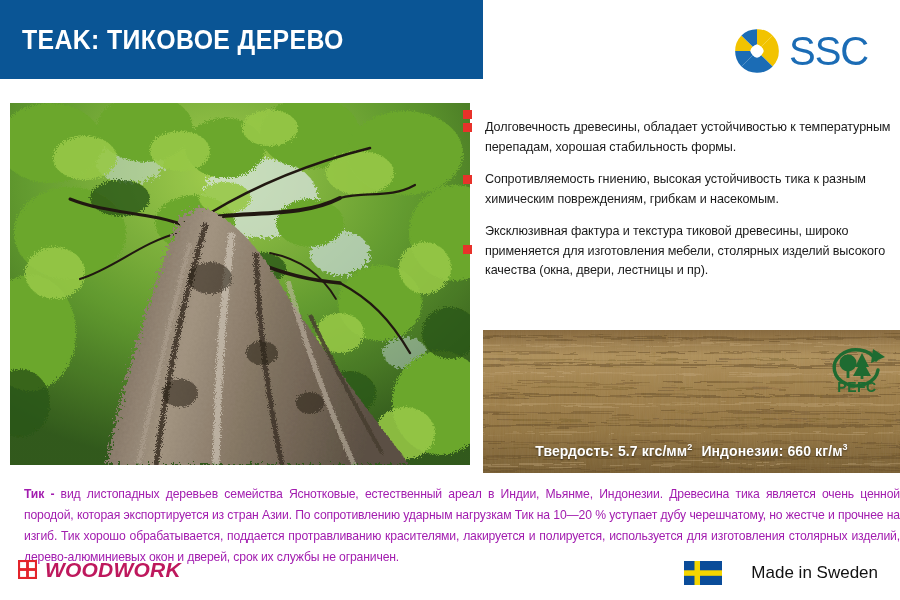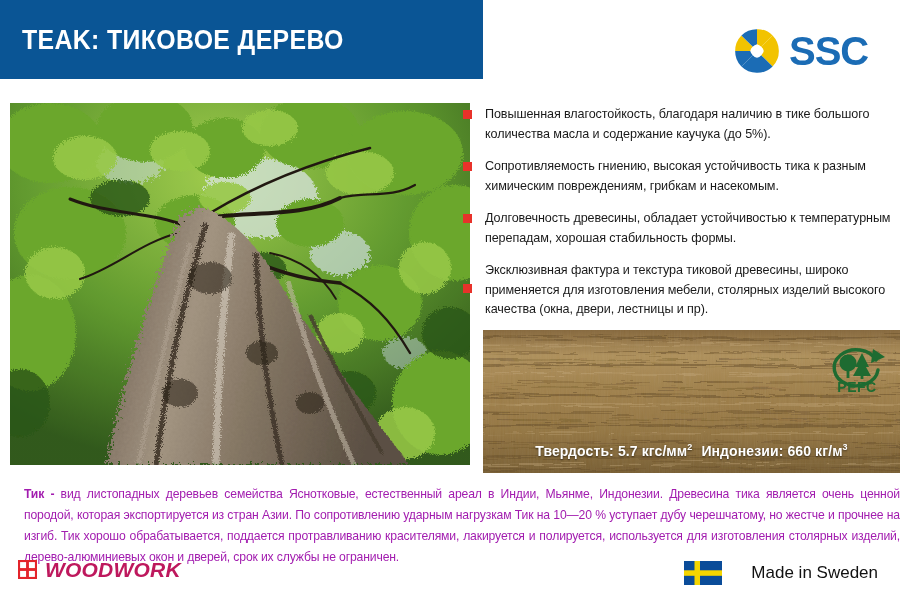--- a/index.html
+++ b/index.html
@@ -46,21 +46,21 @@
     width: 155px;
     height: 52px;
     display: flex;
     align-items: center;
     gap: 6px;
   }
   #ssc-mark { width: 52px; height: 52px; flex: 0 0 52px; }
   #ssc-wordmark {
     color: #1B6CB5;
     font-size: 40px;
-    font-weight: bold;
+    font-weight: normal;
     letter-spacing: -1px;
     line-height: 40px;
     font-family: "Liberation Sans", sans-serif;
   }
 
   
   #tree-photo {
     position: absolute;
     left: 10px;
     top: 103px;
@@ -313,29 +313,28 @@
       <ellipse cx="170" cy="290" rx="18" ry="14"></ellipse>
       <ellipse cx="300" cy="300" rx="14" ry="11"></ellipse>
     </g>
     <rect width="460" height="362" fill="#000" opacity="0.04"></rect>
   </svg>
 </div>
 
 <div id="bullet-list">
   <div class="bullet-row">
     <span class="bullet-marker" style="top:6px"></span>
-    <span class="bullet-text">Повышенная влагостойкость, благодаря наличию в тике большого количества масла и содержание каучука (до 5%).</span>
+  </div>
+  <div class="bullet-row">
+    <span class="bullet-marker" style="top:6px"></span>
+    <span class="bullet-text">Долговечность древесины, обладает устойчивостью  к температурным перепадам, хорошая стабильность формы.</span>
   </div>
   <div class="bullet-row">
     <span class="bullet-marker" style="top:6px"></span>
     <span class="bullet-text">Сопротивляемость гниению, высокая устойчивость тика к разным химическим повреждениям, грибкам и насекомым.</span>
-  </div>
-  <div class="bullet-row">
-    <span class="bullet-marker" style="top:6px"></span>
-    <span class="bullet-text">Долговечность древесины, обладает устойчивостью  к температурным перепадам, хорошая стабильность формы.</span>
   </div>
   <div class="bullet-row">
     <span class="bullet-marker" style="top:24px"></span>
     <span class="bullet-text">Эксклюзивная фактура и текстура тиковой древесины, широко применяется для изготовления мебели, столярных изделий высокого качества (окна, двери, лестницы и пр).</span>
   </div>
 </div>
 
 <div id="wood-panel">
   <svg id="wood-grain" viewBox="0 0 417 143" preserveAspectRatio="none">
     <defs>

